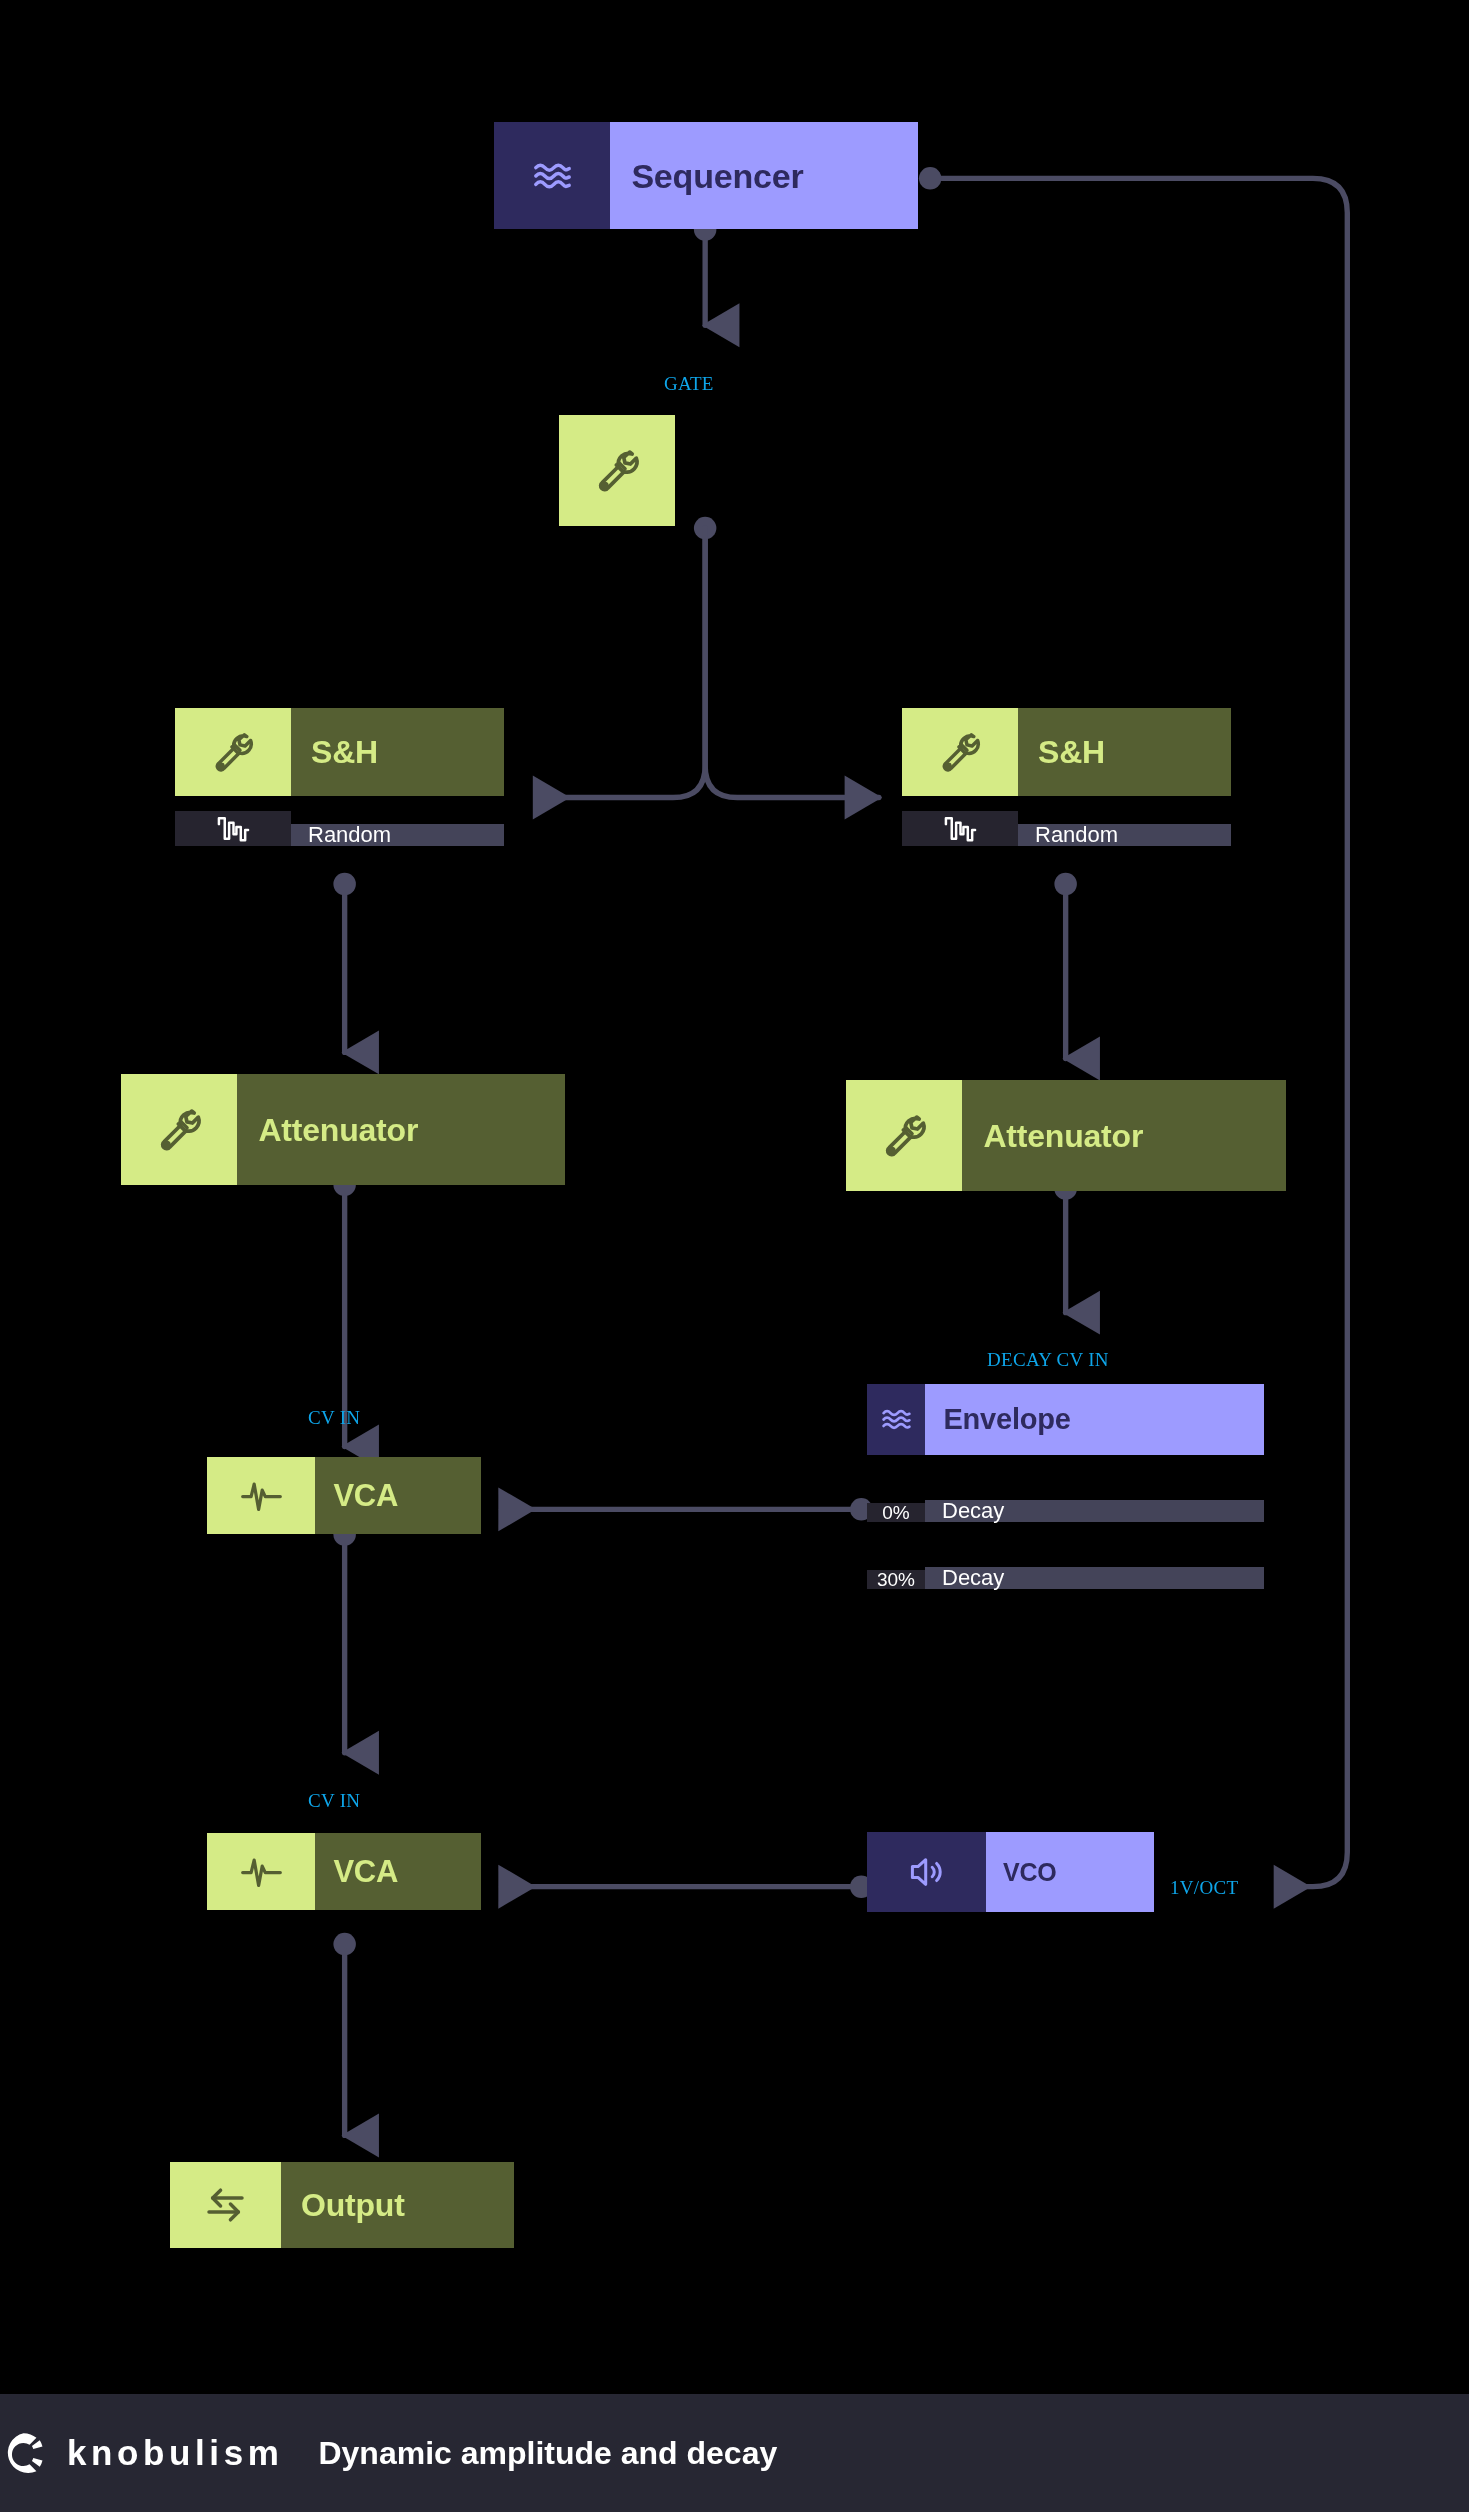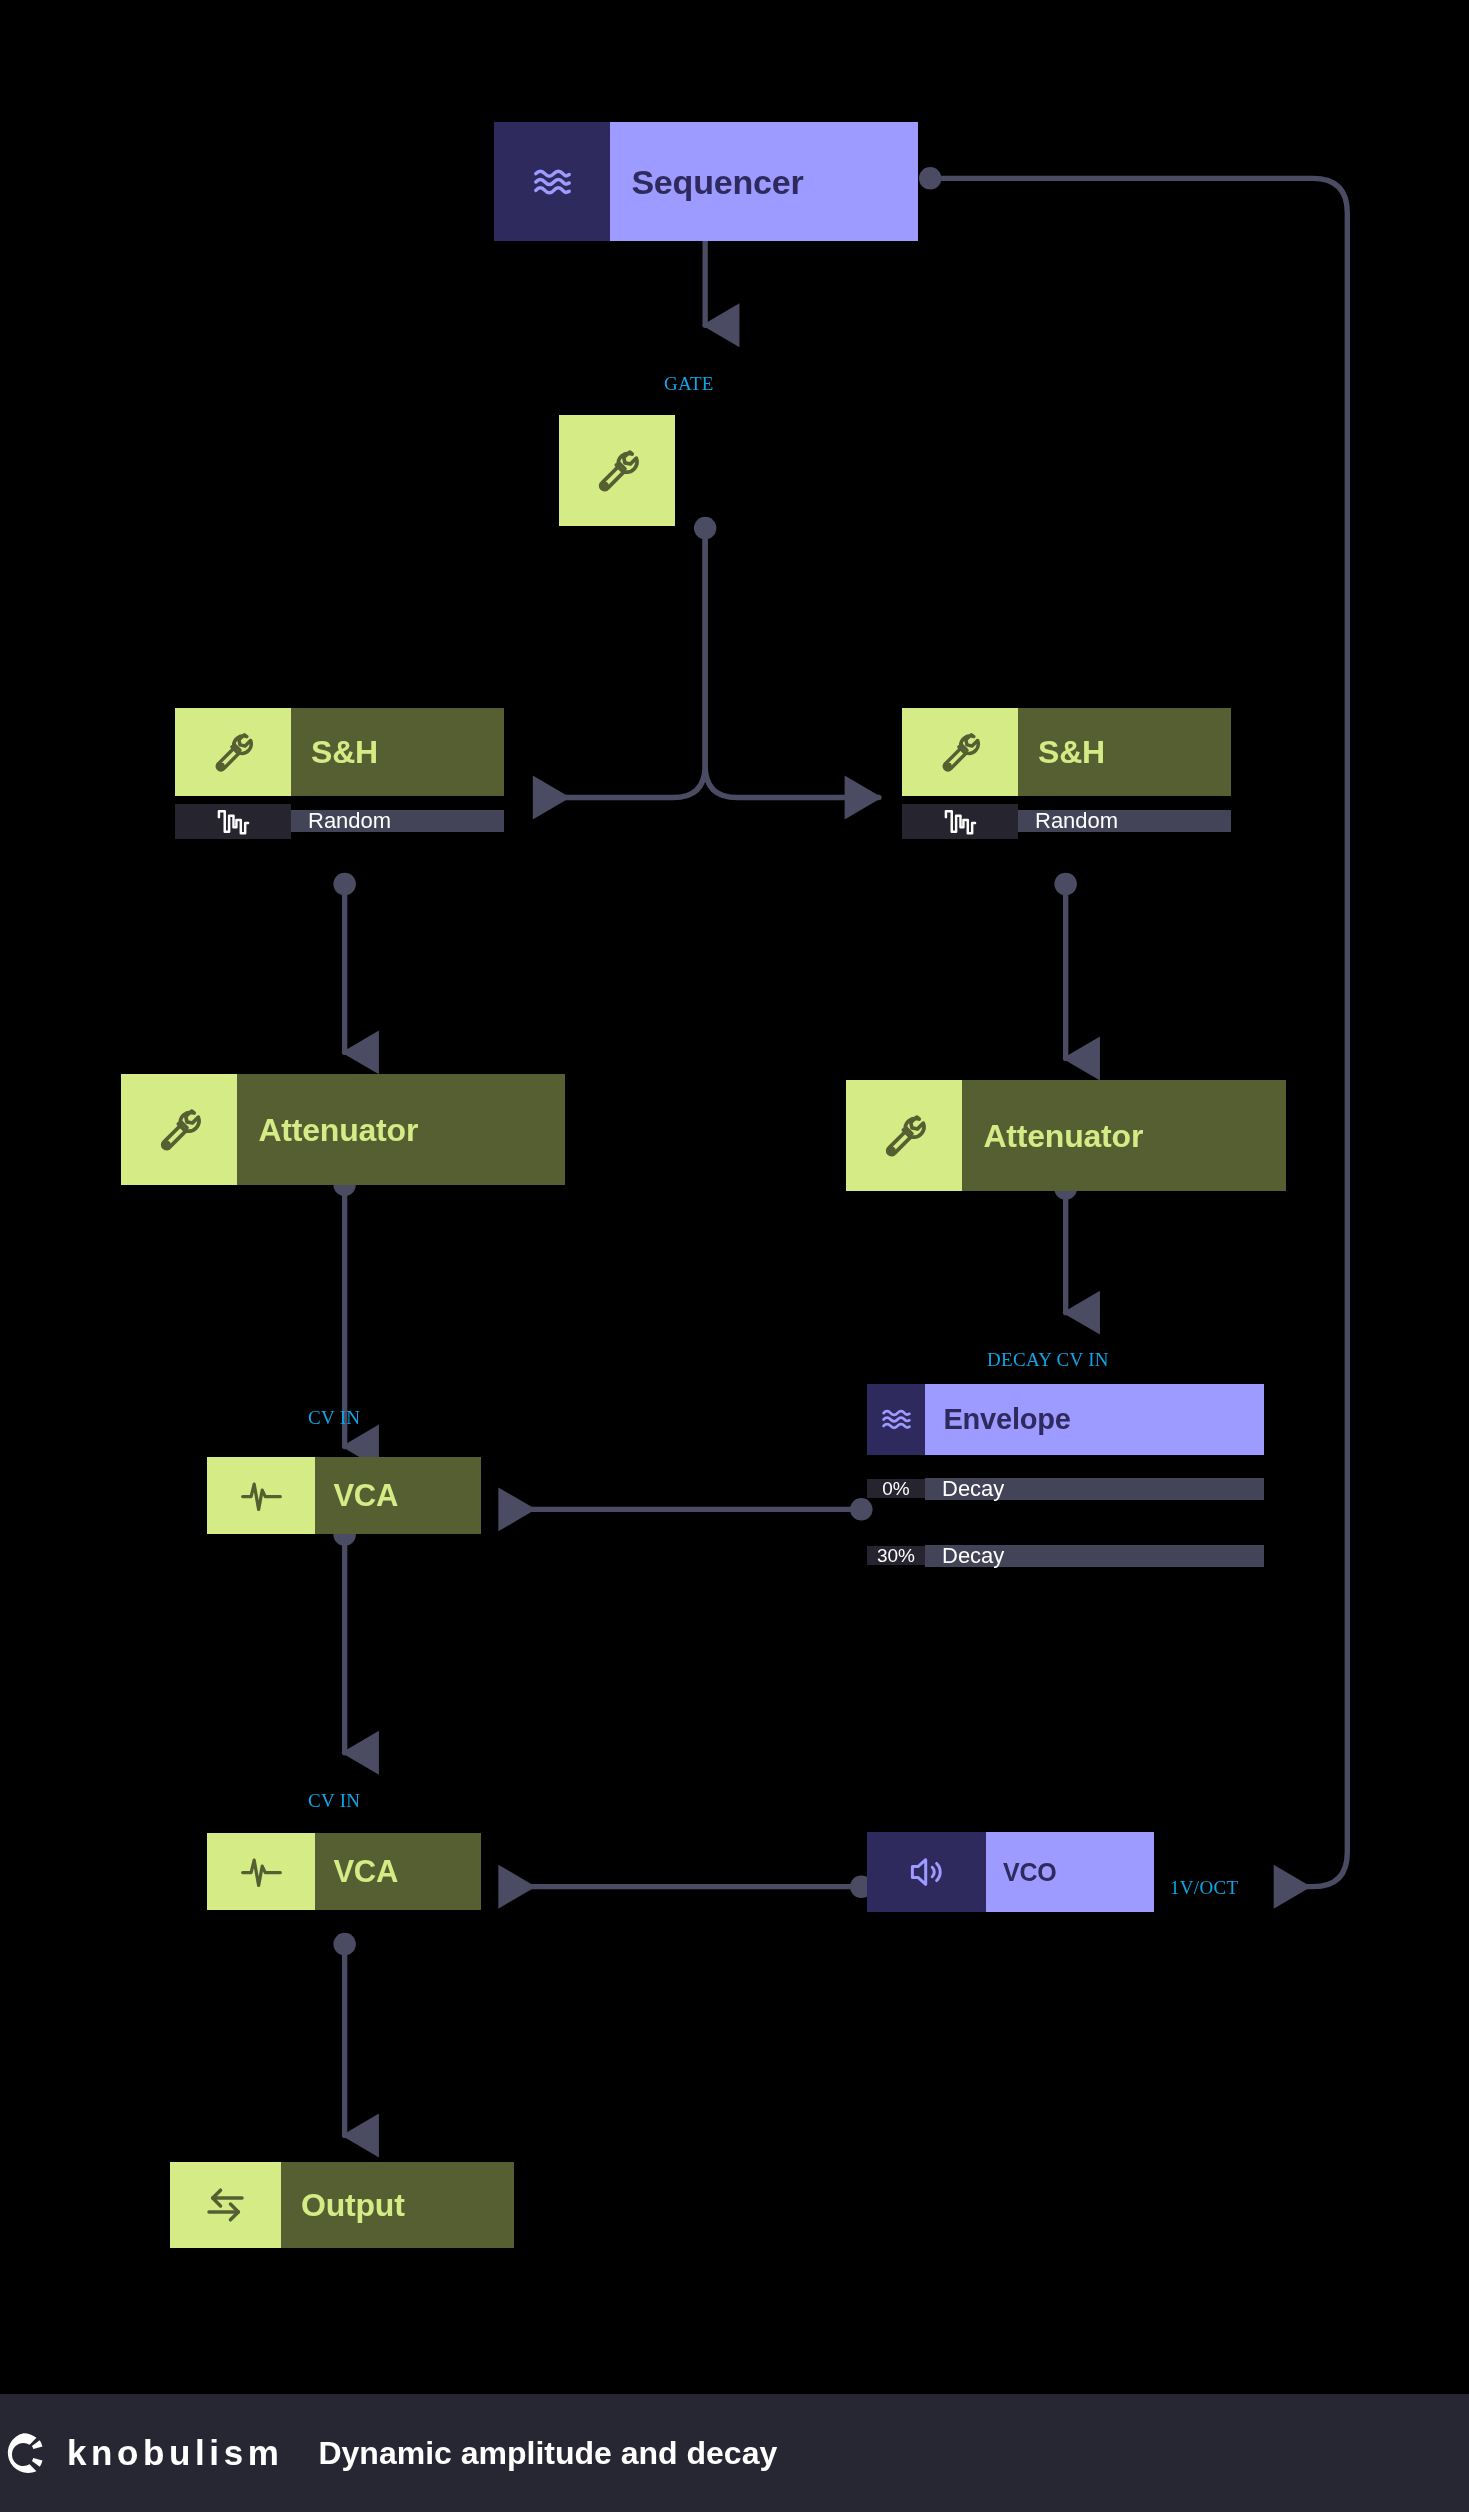--- a/index.html
+++ b/index.html
@@ -68,21 +68,21 @@
 
   
   .theme-purple .mod-icon { background: #2e2a5e; }
   .theme-purple .mod-title { background: #9d9bff; color: #2e2a5e; }
   .theme-purple .mod-icon svg { stroke: #9d9bff; }
 
   
   .mod-sub {
     display: flex;
     flex-direction: row;
-    align-items: center;
+    align-items: flex-end;
   }
   .sub-key {
     background: #26242f;
     color: #ffffff;
     display: flex;
     align-items: center;
     justify-content: center;
     flex: 0 0 auto;
     font-size: 19px;
   }
@@ -189,21 +189,21 @@
 
   <div class="port-label" style="left:308px; top:1407px;">CV IN</div>
 
   <div class="port-label" style="left:308px; top:1790px;">CV IN</div>
 
   <div class="port-label" style="left:987px; top:1349px;text-align:right;">DECAY CV IN</div>
 
   <div class="port-label" style="left:1170px; top:1877px;">1V/OCT</div>
 
   <div class="module theme-purple" style="left:494px; top:122px; width:424px;">
-    <div class="mod-main" style="height:119px;">
+    <div class="mod-main" style="height:107px;">
       <div class="mod-icon" style="width:116px;">
         <svg width="47" height="40" viewBox="0 0 24 24" fill="none" stroke-width="2.1" stroke-linecap="round" stroke-linejoin="round">
           <path d="M2 7c1.8-2 3.6-2 5.4 0s3.6 2 5.4 0 3.6-2 5.4 0 2 1.2 3.8.6"></path>
           <path d="M2 12c1.8-2 3.6-2 5.4 0s3.6 2 5.4 0 3.6-2 5.4 0 2 1.2 3.8.6"></path>
           <path d="M2 17c1.8-2 3.6-2 5.4 0s3.6 2 5.4 0 3.6-2 5.4 0 2 1.2 3.8.6"></path>
         </svg>
       </div>
       <div class="mod-title" style="font-size:34px; padding-left:21.4px;">Sequencer</div>
     </div>
   </div>

